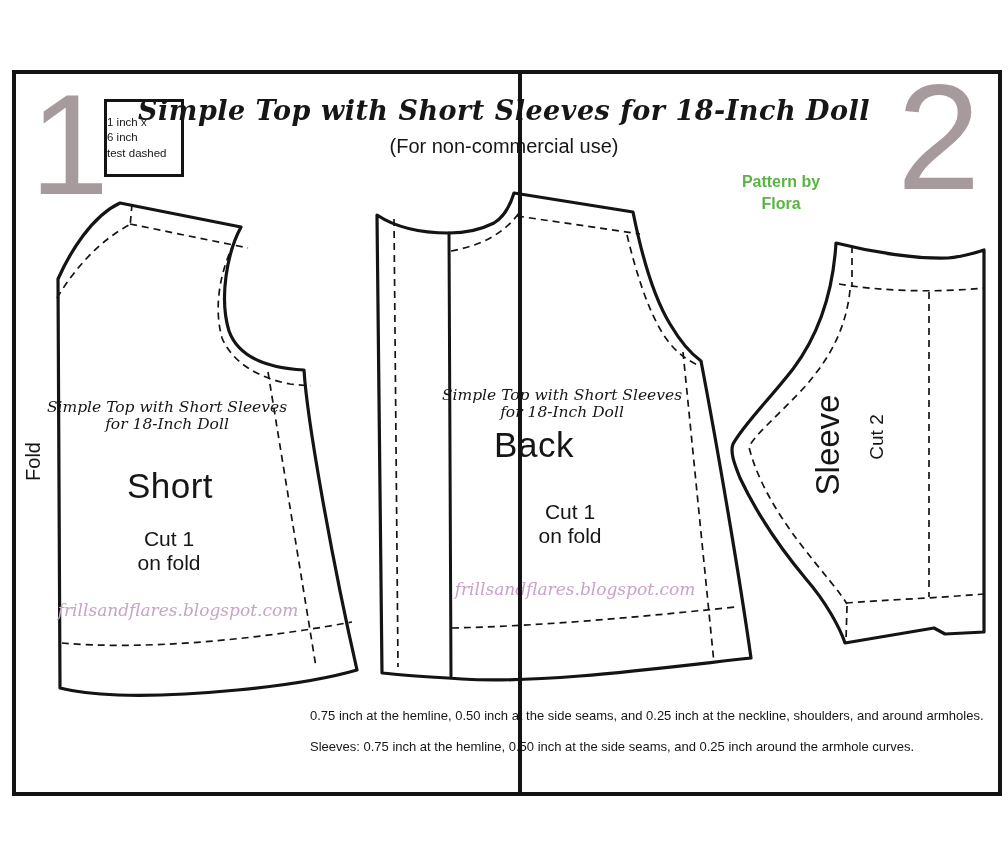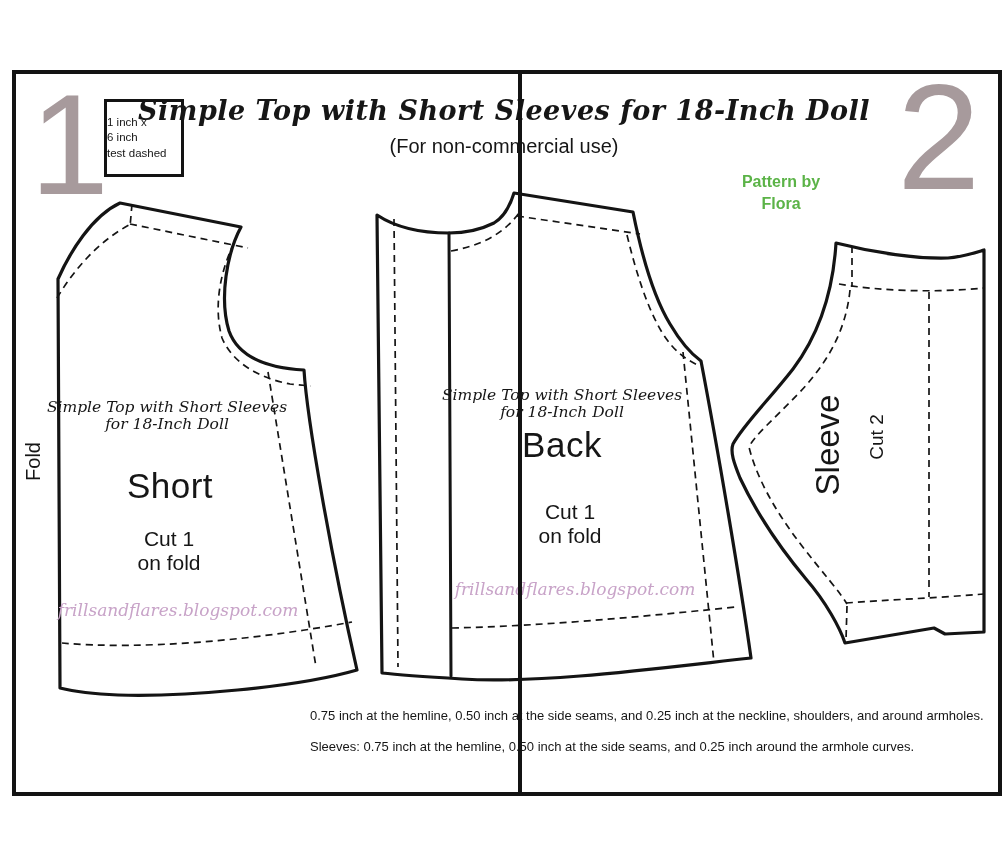--- a/index.html
+++ b/index.html
@@ -28,21 +28,21 @@
   .credit{left:701px;top:152px;width:160px;text-align:center;font-size:16px;font-weight:700;
           line-height:1.35;color:var(--credit-green,#5bb347);margin-top:19px;}
   .fold{left:3px;top:450px;width:60px;text-align:center;font-size:20px;
         transform:rotate(-90deg);}
   .piece-sub{font-family:"DejaVu Serif","Liberation Serif",serif;font-style:italic;
              font-size:15.5px;line-height:1.08;text-align:center;white-space:nowrap;}
   .front-sub{left:167px;top:399px;transform:translateX(-50%);}
   .back-sub{left:562px;top:387px;transform:translateX(-50%);}
   .piece-name{font-size:35px;letter-spacing:.5px;}
   .front-name{left:170px;top:466px;transform:translateX(-50%);}
-  .back-name{left:562px;top:425px;transform:translateX(-50%);}
+  .back-name{left:534px;top:425px;transform:translateX(-50%);}
   .cut-block{font-size:21px;line-height:24px;text-align:center;}
   .front-cut{left:169px;top:527px;transform:translateX(-50%);}
   .back-cut{left:570px;top:500px;transform:translateX(-50%);}
   .piece-url{font-family:"DejaVu Serif","Liberation Serif",serif;font-style:italic;
              font-size:17px;color:var(--url-pink,#c8a3c8);white-space:nowrap;}
   .front-url{left:178px;top:600px;transform:translateX(-50%);}
   .back-url{left:575px;top:579px;transform:translateX(-50%);}
   .sleeve-name{left:758px;top:425px;width:140px;height:40px;display:flex;align-items:center;
                justify-content:center;font-size:33px;transform:rotate(-90deg);}
   .sleeve-cut{left:832px;top:425px;width:90px;height:24px;display:flex;align-items:center;

